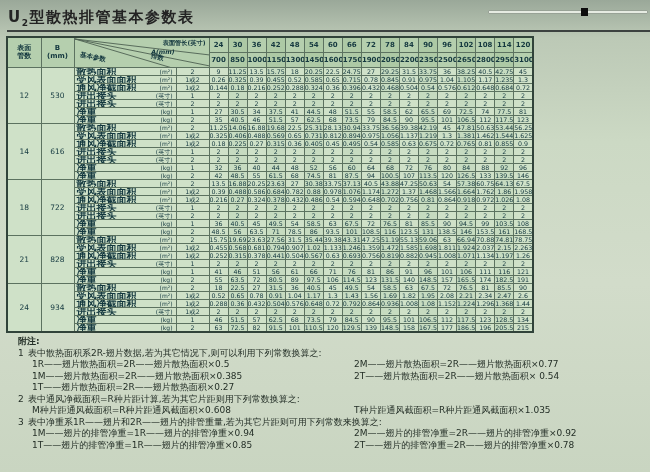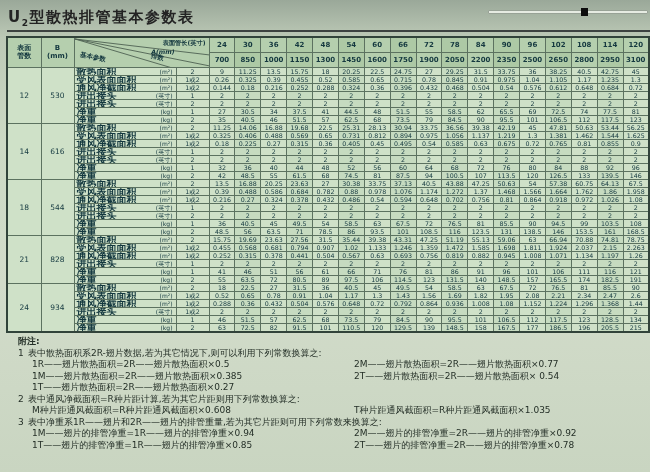--- a/index.html
+++ b/index.html
@@ -9,21 +9,21 @@
     position:relative; width:650px; height:472px;
     background:linear-gradient(180deg,#9aa899 0%,#bcc9b6 8%,#ccd9c4 30%,#d2dcca 60%,#c9d5c1 100%);
   }
   .top-scroll { position:absolute; top:10px; right:2px; width:160px; height:4px;
     background:#e6ebe2; border:1px solid #98a296; border-radius:1px; }
   .top-scroll .handle { position:absolute; left:92px; top:-3px; width:7px; height:8px; background:#0d0d0d; }
   .title { position:absolute; left:8px; top:8px; font-size:15px; font-weight:bold;
     color:#232323; letter-spacing:1.5px; }
   .title sub { font-size:9px; }
   .title-rule { position:absolute; left:7px; top:30px; width:643px; height:2px; background:#3c4240; }
-  table.param-table { position:absolute; left:6px; top:36px; width:644px;
+  table.param-table { position:absolute; left:6px; top:36px; width:528px;
     border-collapse:collapse; table-layout:fixed;
     border:2px solid #31433a; background:#cfe1c8; }
   .param-table th, .param-table td {
     border:1px solid #5c7260; color:#14383f; text-align:center;
     font-size:6.3px; line-height:7px; height:7px; padding:0;
     overflow:hidden; white-space:nowrap; }
   .param-table thead th { background:#b5cfae; font-size:7px; font-weight:bold; height:15px; line-height:8px; }
   .param-table thead th.alt { background:#adc9a5;margin-left:23px; }
   .param-table td.alt { background:#c6dbc0; }
   th.corner { font-size:6.8px; }
@@ -453,21 +453,21 @@
           <td class="">107</td>
           <td class="alt">113.5</td>
           <td class="">120</td>
           <td class="alt">126.5</td>
           <td class="">133</td>
           <td class="alt">139.5</td>
           <td class="">146</td>
         </tr>
         <tr class="group-first">
           <td rowspan="7" class="tubes-cell">18</td>
-          <td rowspan="7" class="b-cell">544</td>
+          <td rowspan="7" class="b-cell">722</td>
           <td class="param-cell">
             <span class="pn">散热面积</span>
             <span class="pu">(m²)</span>
           </td>
           <td>2</td>
           <td class="">13.5</td>
           <td class="alt">16.88</td>
           <td class="">20.25</td>
           <td class="alt">23.63</td>
           <td class="">27</td>

